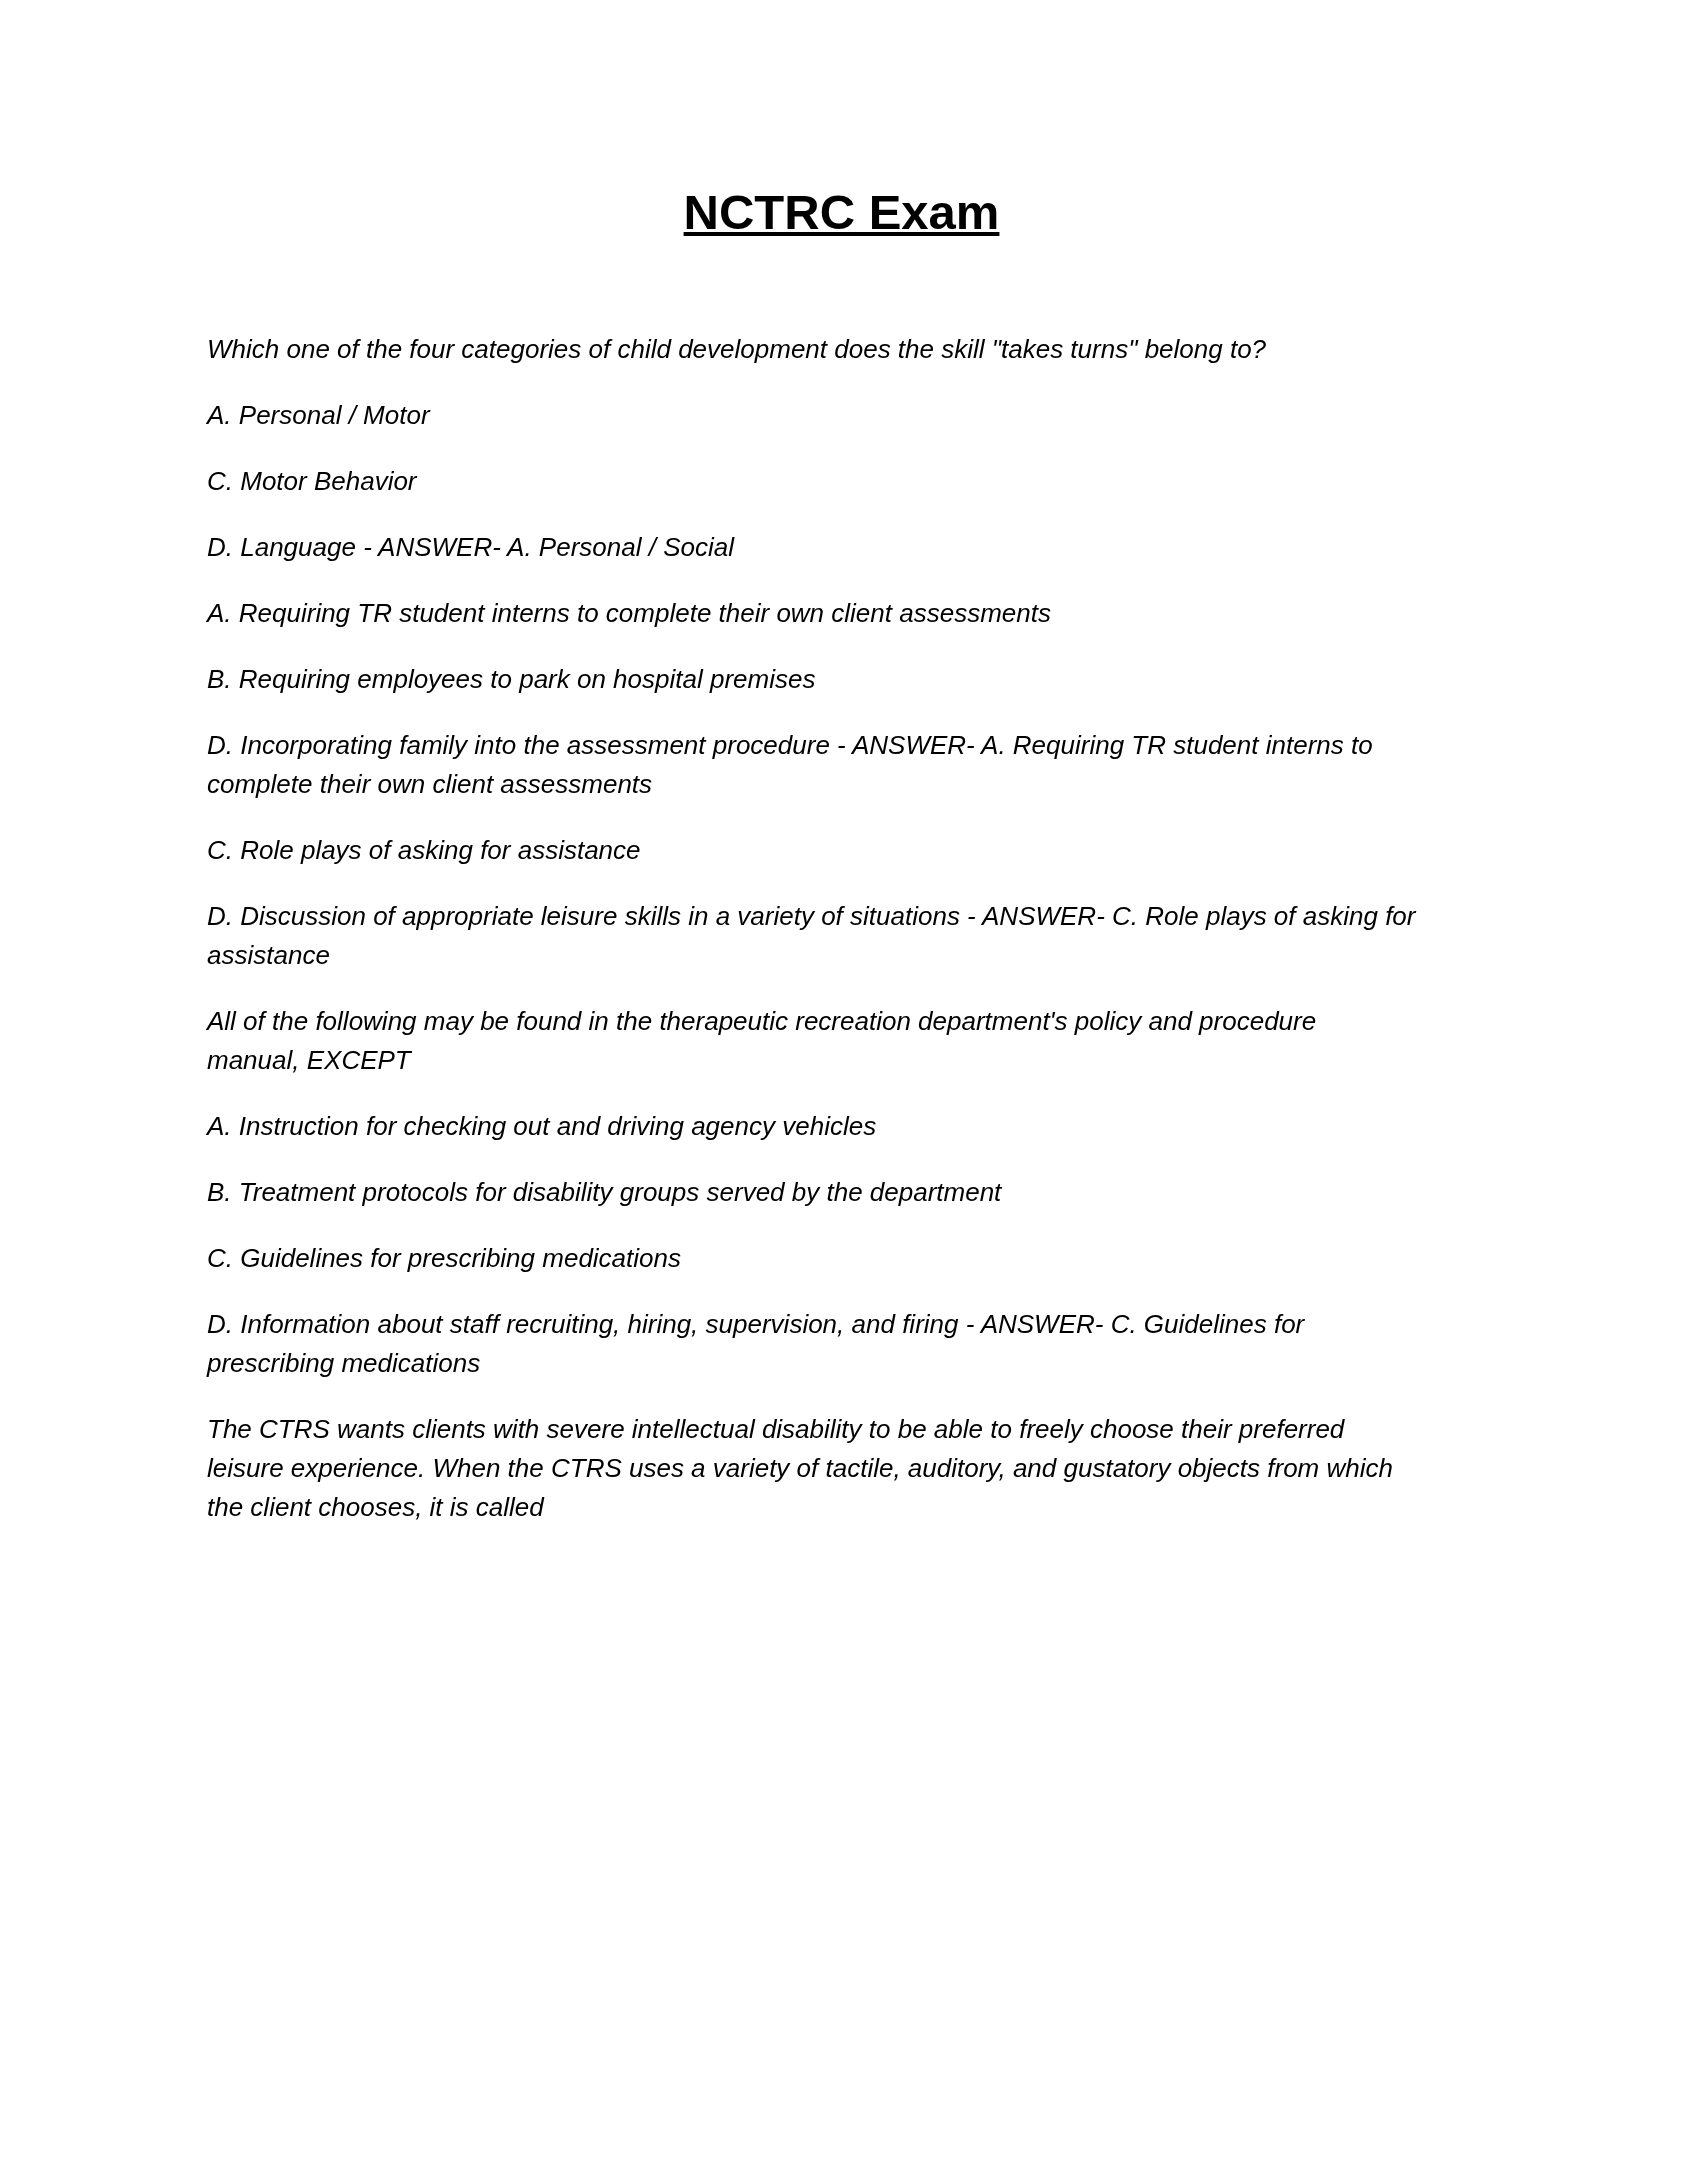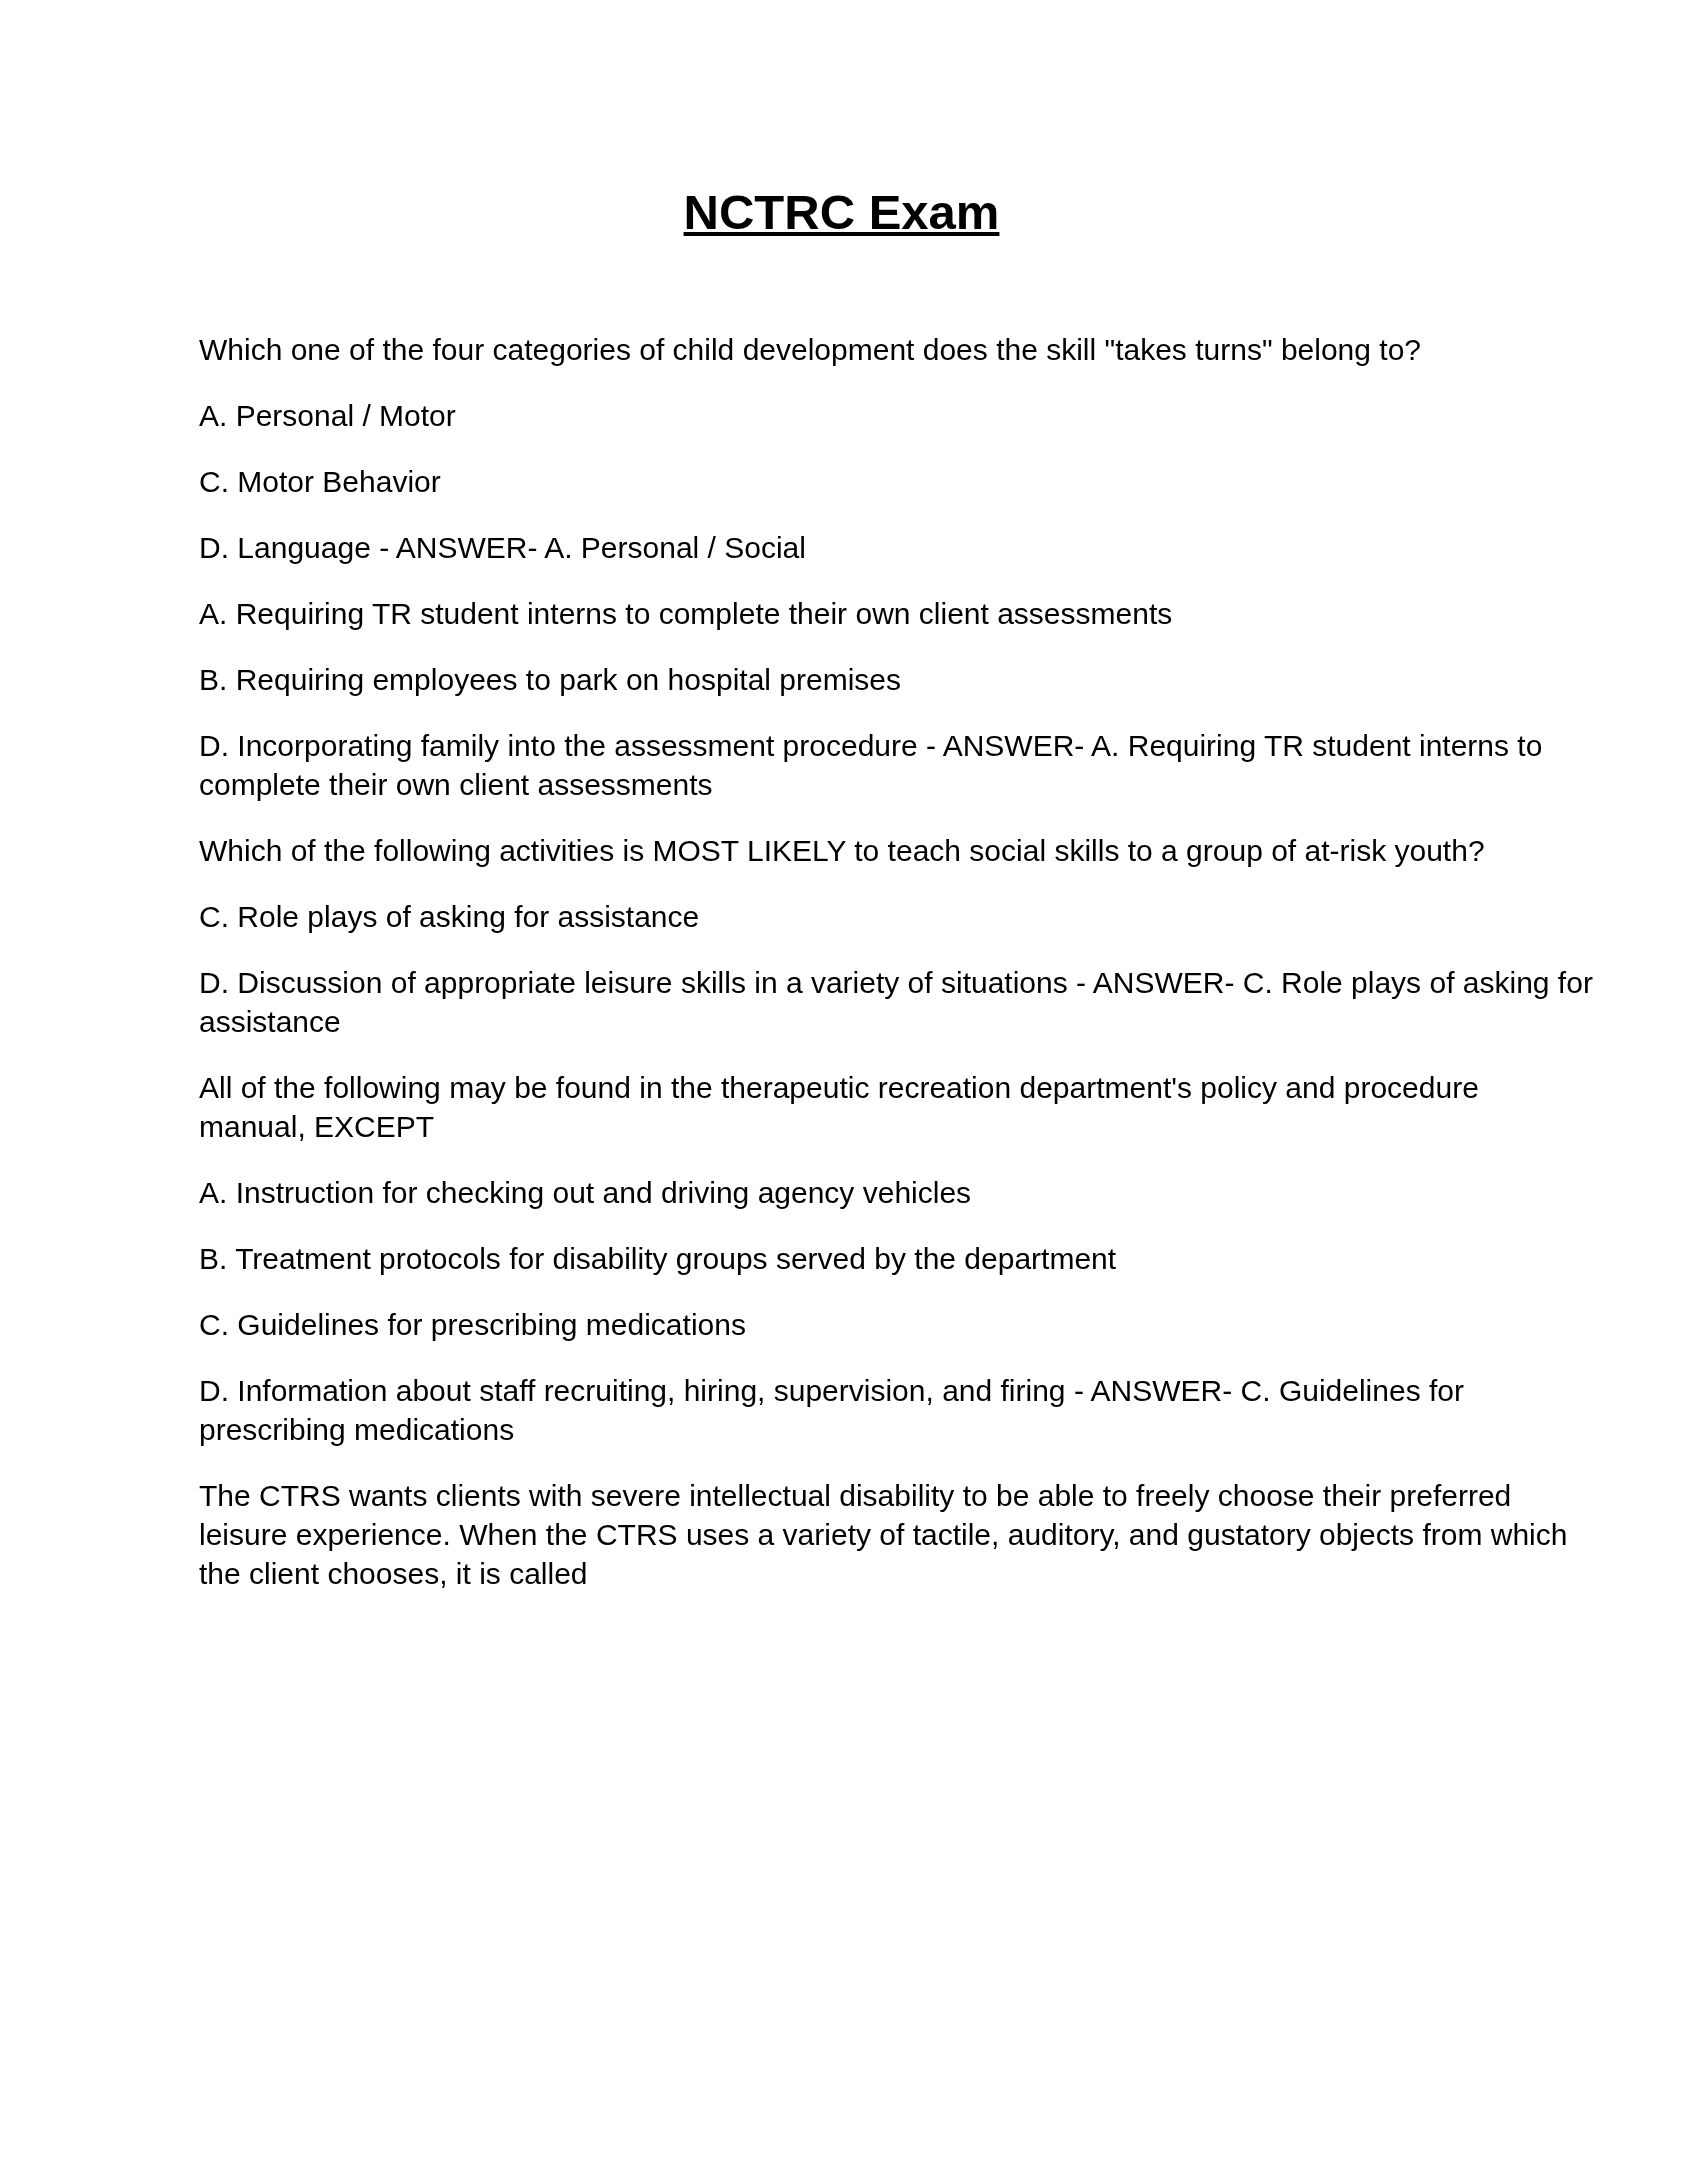--- a/index.html
+++ b/index.html
@@ -25,44 +25,44 @@
     line-height: 57px;
     text-align: center;
     color: #000000;
     text-decoration: underline;
   }
   .content {
     margin-left: 195px;
     width: 1445px;
   }
   p.para {
-    font-size: 30px;
+    font-size: 26px;
     line-height: 39px;
-    margin: 0 0 27px 4px;
+    margin: 0 0 27px 12px;
     white-space: pre;   
     color: #000000;
+    font-style: italic;
   }
 </style>
 </head>
 <body>
 
 <div class="page">
   <h1 class="doc-title">NCTRC Exam</h1>
   <div class="content">
     <p class="para">Which one of the four categories of child development does the skill "takes turns" belong to?</p>
     <p class="para">A. Personal / Motor</p>
     <p class="para">C. Motor Behavior</p>
     <p class="para">D. Language - ANSWER- A. Personal / Social</p>
 
     <p class="para">A. Requiring TR student interns to complete their own client assessments</p>
     <p class="para">B. Requiring employees to park on hospital premises</p>
     <p class="para">D. Incorporating family into the assessment procedure - ANSWER- A. Requiring TR student interns to
 complete their own client assessments</p>
 
-    <p class="para">Which of the following activities is MOST LIKELY to teach social skills to a group of at-risk youth?</p>
     <p class="para">C. Role plays of asking for assistance</p>
     <p class="para">D. Discussion of appropriate leisure skills in a variety of situations - ANSWER- C. Role plays of asking for
 assistance</p>
 
     <p class="para">All of the following may be found in the therapeutic recreation department's policy and procedure
 manual, EXCEPT</p>
     <p class="para">A. Instruction for checking out and driving agency vehicles</p>
     <p class="para">B. Treatment protocols for disability groups served by the department</p>
     <p class="para">C. Guidelines for prescribing medications</p>
     <p class="para">D. Information about staff recruiting, hiring, supervision, and firing - ANSWER- C. Guidelines for

